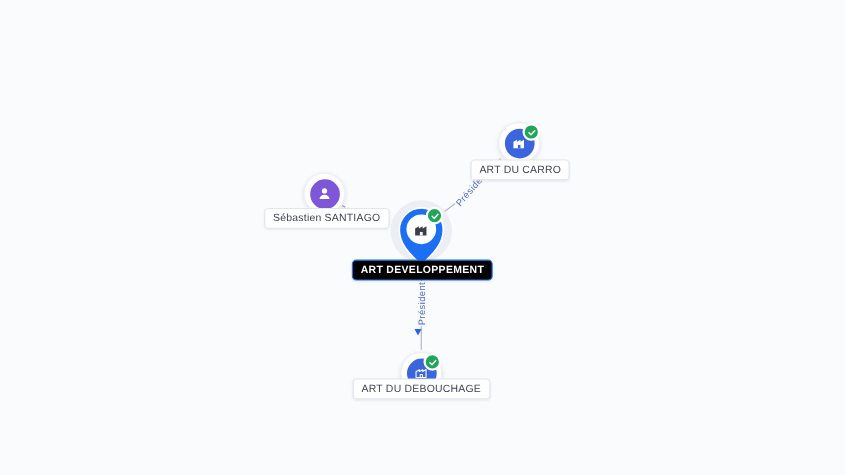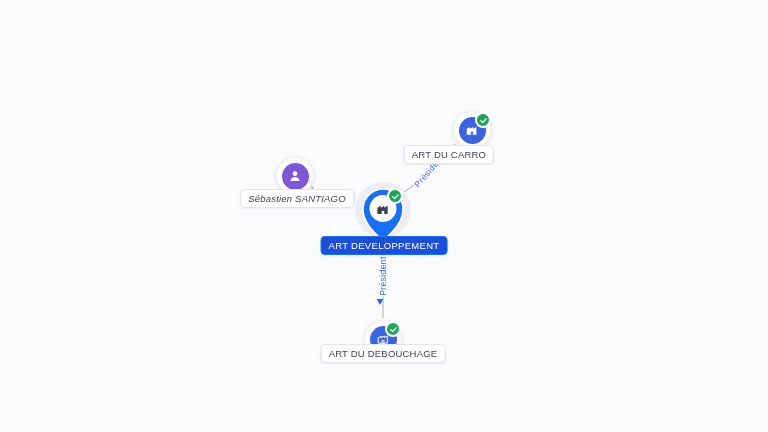--- a/index.html
+++ b/index.html
@@ -54,24 +54,24 @@
     box-shadow: 0 1px 2px rgba(40,50,80,.08);
     color: #3f4254;
     font-size: 9.5px;
     letter-spacing: .2px;
     padding: 3px 7px;
     white-space: nowrap;
     transform: translateX(-50%);
     cursor: pointer;
   }
   .node-label.selected {
-    background: #1d4ed8;
+    background: #000000;
     border-color: #1673f1;
     color: #ffffff;
-    font-weight: 400;
+    font-weight: 700;
     letter-spacing: .3px;
   }
 
   
   .halo {
     position: absolute;
     width: 56px; height: 56px;
     border-radius: 50%;
     background: #eceef3;
   }
@@ -98,38 +98,38 @@
 
   <div class="node">
     <div class="node-circle" style="left:276px; top:157px;">
       <div class="inner-circle inner-purple">
         <svg width="16" height="16" viewBox="0 0 24 24">
           <circle cx="12" cy="8.4" r="3.6" fill="#ffffff"></circle>
           <path d="M5.2 19.5 a6.8 6 0 0 1 13.6 0 Z" fill="#ffffff"></path>
         </svg>
       </div>
     </div>
-    <div class="node-label" style="left:297px; top:189px;font-style:italic;">Sébastien SANTIAGO</div>
+    <div class="node-label" style="left:297px; top:189px;">Sébastien SANTIAGO</div>
   </div>
 
   <div class="node">
     <div class="node-circle" style="left:453px; top:111px;">
       <div class="inner-circle inner-blue">
         <svg width="14" height="14" viewBox="0 0 24 24">
           <path d="M3 20 V10 l5.5-3.2 V10 L14 6.8 V10 l5.5-3.2 V20 Z" fill="#ffffff"></path>
           <rect x="10" y="15" width="4" height="5" fill="#3b65dd"></rect>
         </svg>
       </div>
     </div>
     <div class="badge" style="left:475px; top:112px;">
       <svg width="9" height="9" viewBox="0 0 24 24">
         <path d="M5 12.5 L10 17.5 L19 7.5" fill="none" stroke="#ffffff" stroke-width="3.4" stroke-linecap="round" stroke-linejoin="round"></path>
       </svg>
     </div>
-    <div class="node-label" style="left:449px; top:145px;">ART DU CARRO</div>
+    <div class="node-label" style="left:473px; top:145px;">ART DU CARRO</div>
   </div>
 
   <div class="node">
     <div class="halo" style="left:355px; top:182px;"></div>
     <div class="pin-wrap" style="left:361px; top:187px;">
       <svg width="44" height="56" viewBox="0 0 44 56">
         <path d="M22 54 C14.5 46.5 2 36.5 2 22 A20 20 0 1 1 42 22 C42 36.5 29.5 46.5 22 54 Z" fill="#1a6ff2" stroke="#ffffff" stroke-width="1.5"></path>
         <circle cx="22" cy="21.5" r="13.5" fill="#ffffff"></circle>
         <g transform="translate(14.5,14.5)">
           <svg width="15" height="15" viewBox="0 0 24 24">

